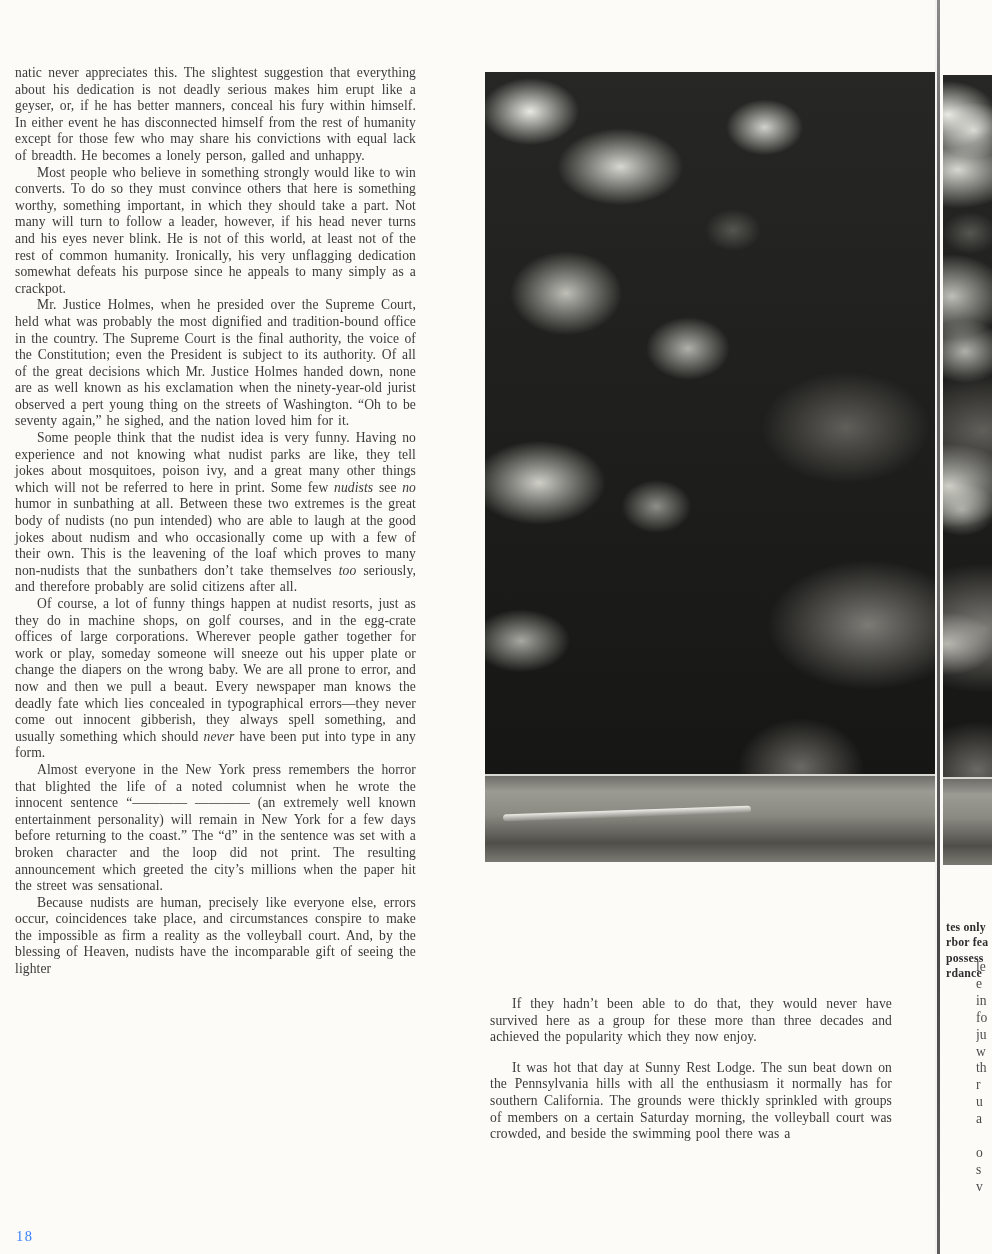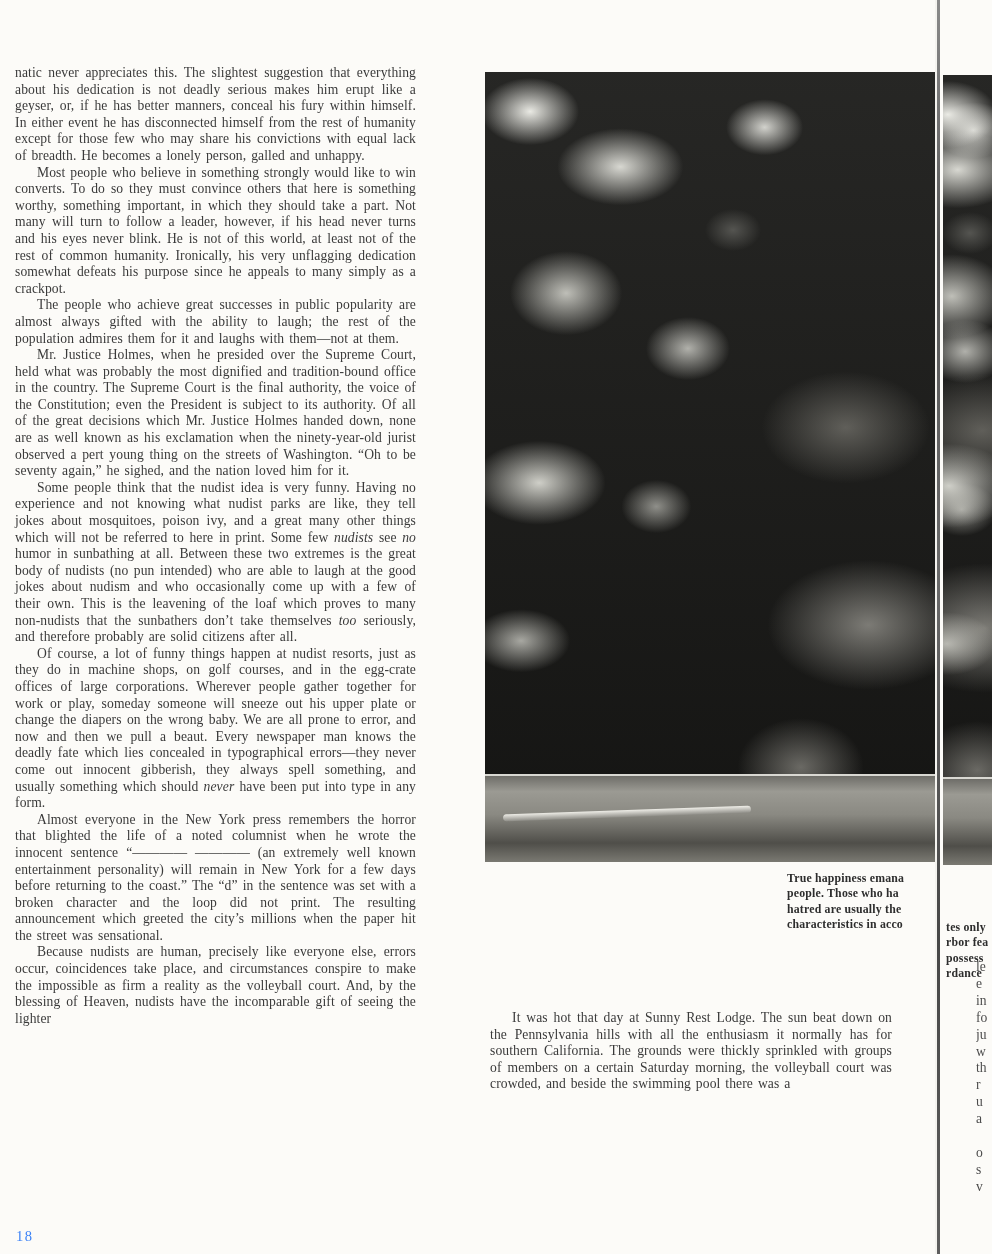--- a/index.html
+++ b/index.html
@@ -82,21 +82,20 @@
   em { }
 </style>
 </head>
 <body>
 
 <div style="position:absolute; inset:0;padding-left:20px;">
 
   <div id="left-col" class="col">
     <p>natic never appreciates this.  The slightest suggestion that everything about his dedication is not deadly serious makes him erupt like a geyser, or, if he has better manners, conceal his fury within himself.  In either event he has disconnected himself from the rest of humanity except for those few who may share his convictions with equal lack of breadth.  He becomes a lonely person, galled and unhappy.</p>
     <p class="indent">Most people who believe in something strongly would like to win converts.  To do so they must convince others that here is something worthy, something important, in which they should take a part.  Not many will turn to follow a leader, however, if his head never turns and his eyes never blink.  He is not of this world, at least not of the rest of common humanity.  Ironically, his very unflagging dedication somewhat defeats his purpose since he appeals to many simply as a crackpot.</p>
-    <p class="indent">The people who achieve great successes in public popularity are almost always gifted with the ability to laugh; the rest of the population admires them for it and laughs with them—not at them.</p>
     <p class="indent">Mr. Justice Holmes, when he presided over the Supreme Court, held what was probably the most dignified and tradition-bound office in the country.  The Supreme Court is the final authority, the voice of the Constitution; even the President is subject to its authority.  Of all of the great decisions which Mr. Justice Holmes handed down, none are as well known as his exclamation when the ninety-year-old jurist observed a pert young thing on the streets of Washington.  “Oh to be seventy again,” he sighed, and the nation loved him for it.</p>
     <p class="indent">Some people think that the nudist idea is very funny. Having no experience and not knowing what nudist parks are like, they tell jokes about mosquitoes, poison ivy, and a great many other things which will not be referred to here in print.  Some few <em>nudists</em> see <em>no</em> humor in sunbathing at all.  Between these two extremes is the great body of nudists (no pun intended) who are able to laugh at the good jokes about nudism and who occasionally come up with a few of their own.  This is the leavening of the loaf which proves to many non-nudists that the sunbathers don’t take themselves <em>too</em> seriously, and therefore probably are solid citizens after all.</p>
     <p class="indent">Of course, a lot of funny things happen at nudist resorts, just as they do in machine shops, on golf courses, and in the egg-crate offices of large corporations. Wherever people gather together for work or play, someday someone will sneeze out his upper plate or change the diapers on the wrong baby.  We are all prone to error, and now and then we pull a beaut.  Every newspaper man knows the deadly fate which lies concealed in typographical errors—they never come out innocent gibberish, they always spell something, and usually something which should <em>never</em> have been put into type in any form.</p>
     <p class="indent">Almost everyone in the New York press remembers the horror that blighted the life of a noted columnist when he wrote the innocent sentence “———— ———— (an extremely well known entertainment personality) will remain in New York for a few days before returning to the coast.”  The “d” in the sentence was set with a broken character and the loop did not print.  The resulting announcement which greeted the city’s millions when the paper hit the street was sensational.</p>
     <p class="indent">Because nudists are human, precisely like everyone else, errors occur, coincidences take place, and circumstances conspire to make the impossible as firm a reality as the volleyball court.  And, by the blessing of Heaven, nudists have the incomparable gift of seeing the lighter</p>
   </div>
 
   <div id="photo-main" class="photo">
     <div class="foliage"></div>
     <div class="car-band">
@@ -105,30 +104,27 @@
   </div>
 
   <div id="fold-highlight"></div>
   <div id="fold-line"></div>
 
   <div id="photo-right-strip" class="photo">
     <div class="foliage"></div>
     <div class="car-band"></div>
   </div>
 
-  <div id="caption-left" class="caption">True happiness emana
-people.  Those who ha
-hatred are usually the
-characteristics in acco</div>
   <div id="caption-right" class="caption">tes only
 rbor fea
 possess
 rdance</div>
 
   <div id="right-col" class="col">
+    <p class="indent">If they hadn’t been able to do that, they would never have survived here as a group for these more than three decades and achieved the popularity which they now enjoy.</p>
     <p class="indent gap-above">It was hot that day at Sunny Rest Lodge.  The sun beat down on the Pennsylvania hills with all the enthusiasm it normally has for southern California. The grounds were thickly sprinkled with groups of members on a certain Saturday morning, the volleyball court was crowded, and beside the swimming pool there was a</p>
   </div>
 
   <div id="next-page-fragments">le
 e
 in
 fo
 ju
 w
 th

